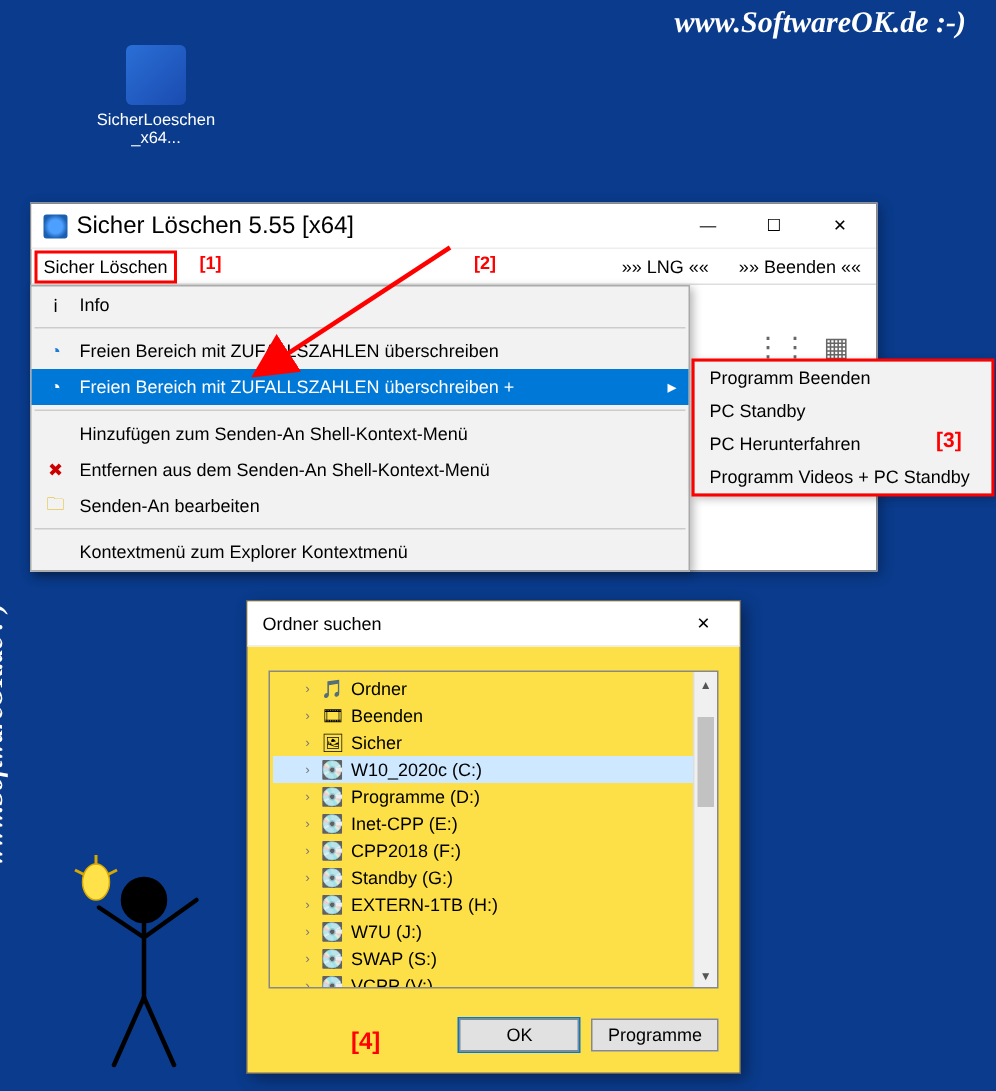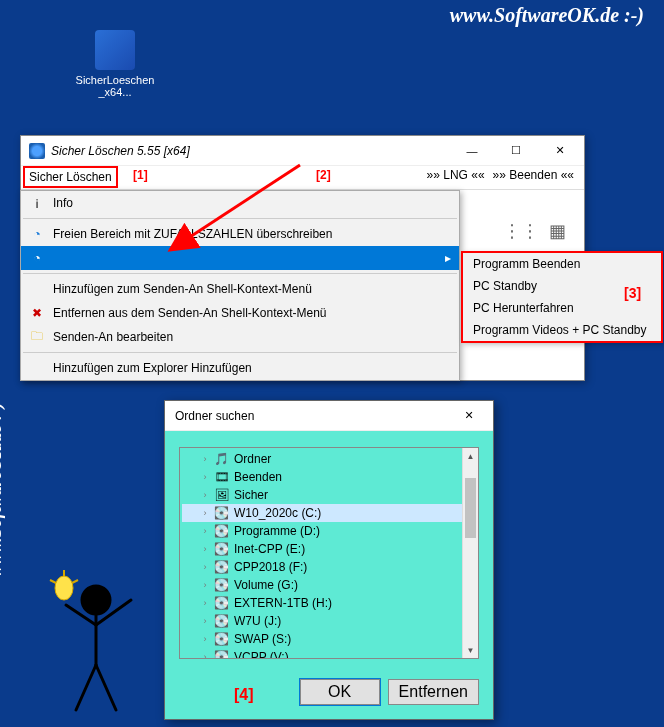--- a/index.html
+++ b/index.html
@@ -33,21 +33,21 @@
     font-size: 18px;
     font-weight: bold;
     font-style: italic;
     font-family: Georgia, serif;
     white-space: nowrap;
   }
 
   
   .desktop-icon {
     position: absolute;
-    top: 30px; left: 75px;
+    top: 30px; left: 64px;
     width: 80px;
     text-align: center;
     color: #fff;
   }
   .desktop-icon .icon-img {
     width: 40px; height: 40px;
     margin: 0 auto 4px;
     background: linear-gradient(135deg,#2a6fd6,#1a4bb0);
     border-radius: 4px;
   }
@@ -72,35 +72,36 @@
     align-items: center;
     padding: 0 2px 0 8px;
     border-bottom: 1px solid #eee;
   }
   .titlebar .app-icon {
     width: 16px; height: 16px;
     background: radial-gradient(circle,#4da0ff 40%,#1b5fb0 70%);
     margin-right: 6px;
     border-radius: 2px;
   }
-  .titlebar .title { flex: 1; font-size: 12px; font-style: italic; }
+  .titlebar .title { flex: 1; font-size: 16px; }
   .winbtns { display: flex; }
   .winbtn {
     width: 44px; height: 28px;
     display: flex; align-items: center; justify-content: center;
     font-size: 11px;
     cursor: pointer;
   }
 
   .menubar {
     height: 24px;
     display: flex;
-    align-items: flex-start;
+    align-items: center;
     padding: 0 6px;
     border-bottom: 1px solid #ddd;
+    gap: 12px;
     position: relative;
   }
   .menubar .mbtn { cursor: pointer; padding: 2px 4px; }
   .menubar .mbtn.highlighted {
     border: 2px solid #ff0000;
     margin-left: -4px;
   }
   .menubar .spacer { flex: 1; }
   .ann { color: #ff0000; font-weight: bold; }
   .ann1 { position: absolute; left: 112px; top: 2px; }
@@ -147,21 +148,21 @@
     width: 16px; height: 16px;
     display: flex; align-items: center; justify-content: center;
     font-size: 12px;
   }
   .dropdown .dsep { height: 1px; background: #ccc; margin: 3px 2px; }
   .dropdown .rarrow { margin-left: auto; }
 
   
   .submenu {
     position: absolute;
-    left: 462px; top: 252px;
+    left: 462px; top: 240px;
     width: 200px;
     background: #f2f2f2;
     border: 1px solid #aaa;
     box-shadow: 2px 2px 6px rgba(0,0,0,.3);
     z-index: 6;
     outline: 2px solid #ff0000;
     outline-offset: -1px;
   }
   .submenu .sitem {
     padding: 4px 10px;
@@ -182,21 +183,21 @@
     left: 100px; top: 160px;
     z-index: 8;
     pointer-events: none;
   }
 
   
   .dialog {
     position: absolute;
     left: 164px; top: 400px;
     width: 330px;
-    background: #5eead4;
+    background: #fde047;
     border: 1px solid #666;
     box-shadow: 3px 3px 10px rgba(0,0,0,.4);
   }
   .dialog .dlg-titlebar {
     height: 30px;
     display: flex;
     align-items: center;
     padding: 0 2px 0 10px;
     background: #fff;
     border-bottom: 1px solid #eee;
@@ -230,21 +231,21 @@
     display: flex;
     justify-content: flex-end;
     gap: 8px;
     padding: 10px 14px 14px;
   }
   .wbtn {
     min-width: 80px;
     padding: 3px 10px;
     border: 1px solid #888;
     background: #e1e1e1;
-    font-size: 16px;
+    font-size: 12px;
     cursor: pointer;
   }
   .wbtn.primary { outline: 1px solid #0078d7; }
 
   .ann4 {
     position: absolute;
     left: 234px; top: 686px;
     color: #ff0000;
     font-weight: bold;
     font-size: 16px;
@@ -318,39 +319,40 @@
     <span class="dicon">ℹ</span>
     <span>Info</span>
   </div>
   <div class="dsep"></div>
   <div class="ditem">
     <span class="dicon" style="color:#1a7ad8">◔</span>
     <span>Freien Bereich mit ZUFALLSZAHLEN überschreiben</span>
   </div>
   <div class="ditem sel">
     <span class="dicon">◔</span>
+    <span>Freien Bereich mit ZUFALLSZAHLEN überschreiben +</span>
     <span class="rarrow">▸</span>
   </div>
   <div class="dsep"></div>
   <div class="ditem">
     <span class="dicon"></span>
     <span>Hinzufügen zum Senden-An Shell-Kontext-Menü</span>
   </div>
   <div class="ditem">
     <span class="dicon" style="color:#c00">✖</span>
     <span>Entfernen aus dem Senden-An Shell-Kontext-Menü</span>
   </div>
   <div class="ditem">
     <span class="dicon" style="color:#e2b200">🗀</span>
     <span>Senden-An bearbeiten</span>
   </div>
   <div class="dsep"></div>
   <div class="ditem">
     <span class="dicon"></span>
-    <span>Hinzufügen zum Explorer Hinzufügen</span>
+    <span>Kontextmenü zum Explorer Kontextmenü</span>
   </div>
 </div>
 
 <div class="submenu">
   <div class="sitem">Programm Beenden</div>
   <div class="sitem">PC Standby</div>
   <div class="sitem">PC Herunterfahren</div>
   <div class="sitem">Programm Videos + PC Standby</div>
 </div>
 <div class="ann3">[3]</div>
@@ -402,21 +404,21 @@
           <span>Inet-CPP (E:)</span>
         </div>
         <div class="tree-row">
           <span class="chev">›</span>
           <span class="ticon">💽</span>
           <span>CPP2018 (F:)</span>
         </div>
         <div class="tree-row">
           <span class="chev">›</span>
           <span class="ticon">💽</span>
-          <span>Volume (G:)</span>
+          <span>Standby (G:)</span>
         </div>
         <div class="tree-row">
           <span class="chev">›</span>
           <span class="ticon">💽</span>
           <span>EXTERN-1TB (H:)</span>
         </div>
         <div class="tree-row">
           <span class="chev">›</span>
           <span class="ticon">💽</span>
           <span>W7U (J:)</span>
@@ -433,21 +435,21 @@
         </div>
         <div class="vscroll">
           <div class="arrow up">▲</div>
           <div class="thumb"></div>
           <div class="arrow dn">▼</div>
         </div>
       </div>
   </div>
   <div class="dlg-buttons">
     <button class="wbtn primary">OK</button>
-    <button class="wbtn">Entfernen</button>
+    <button class="wbtn">Programme</button>
   </div>
 </div>
 <div class="ann4">[4]</div>
 
 <svg class="stick" width="120" height="150">
   <g stroke="#000" stroke-width="3" fill="none" stroke-linecap="round">
     <circle cx="60" cy="30" r="14" fill="#000"></circle>
     <line x1="60" y1="44" x2="60" y2="95"></line>
     <line x1="60" y1="55" x2="30" y2="35"></line>
     <line x1="60" y1="55" x2="95" y2="30"></line>

